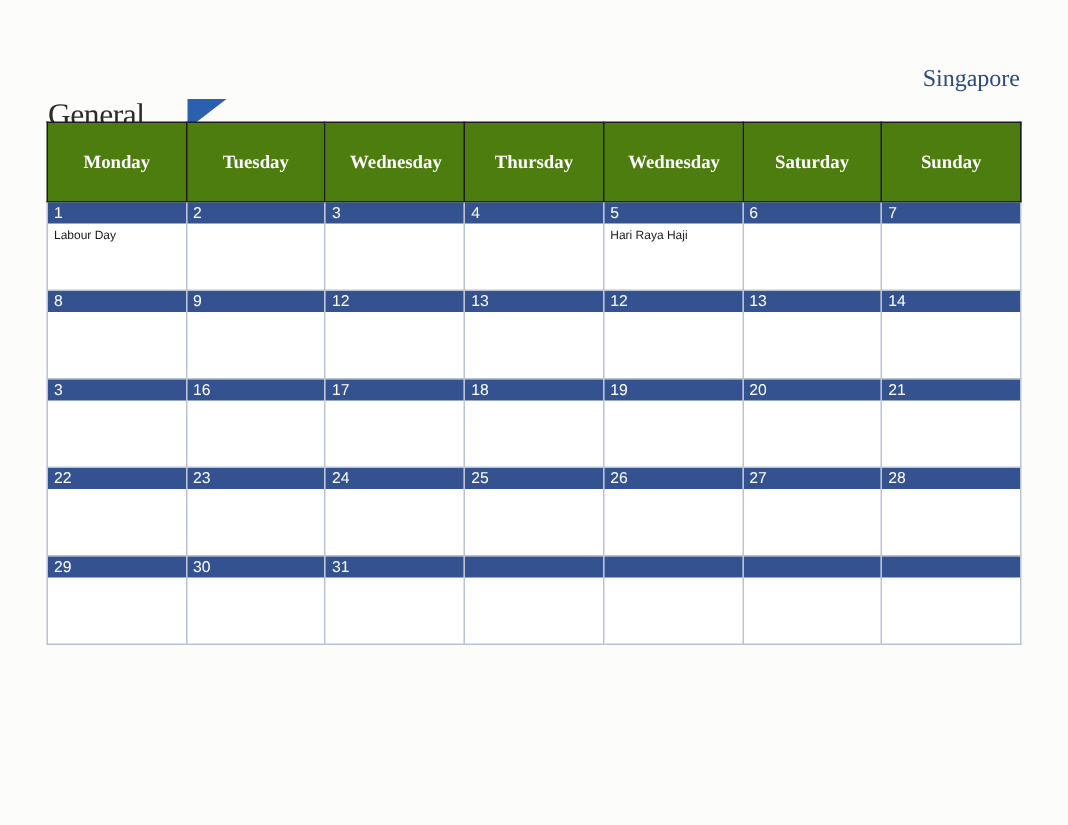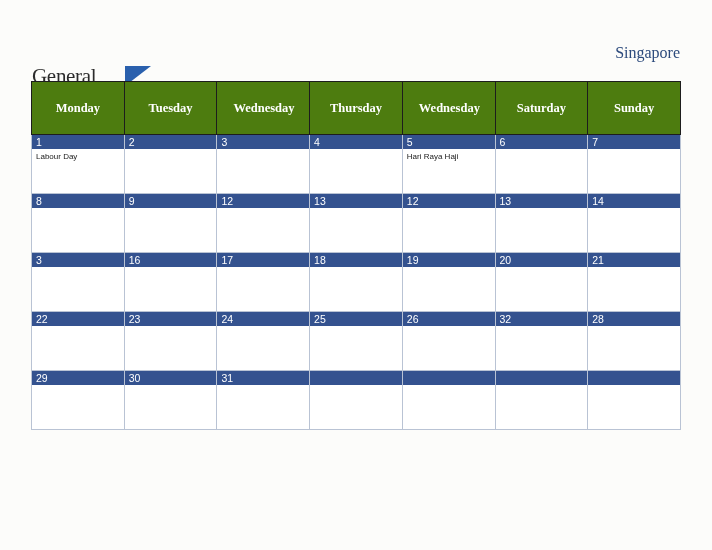--- a/index.html
+++ b/index.html
@@ -329,21 +329,21 @@
             </div>
           </td>
         <td>
             <div class="daycell">
               <span class="daynum">26</span>
               <span class="event"></span>
             </div>
           </td>
         <td>
             <div class="daycell">
-              <span class="daynum">32</span>
+              <span class="daynum">27</span>
               <span class="event"></span>
             </div>
           </td>
         <td>
             <div class="daycell">
               <span class="daynum">28</span>
               <span class="event"></span>
             </div>
           </td>
       </tr>

